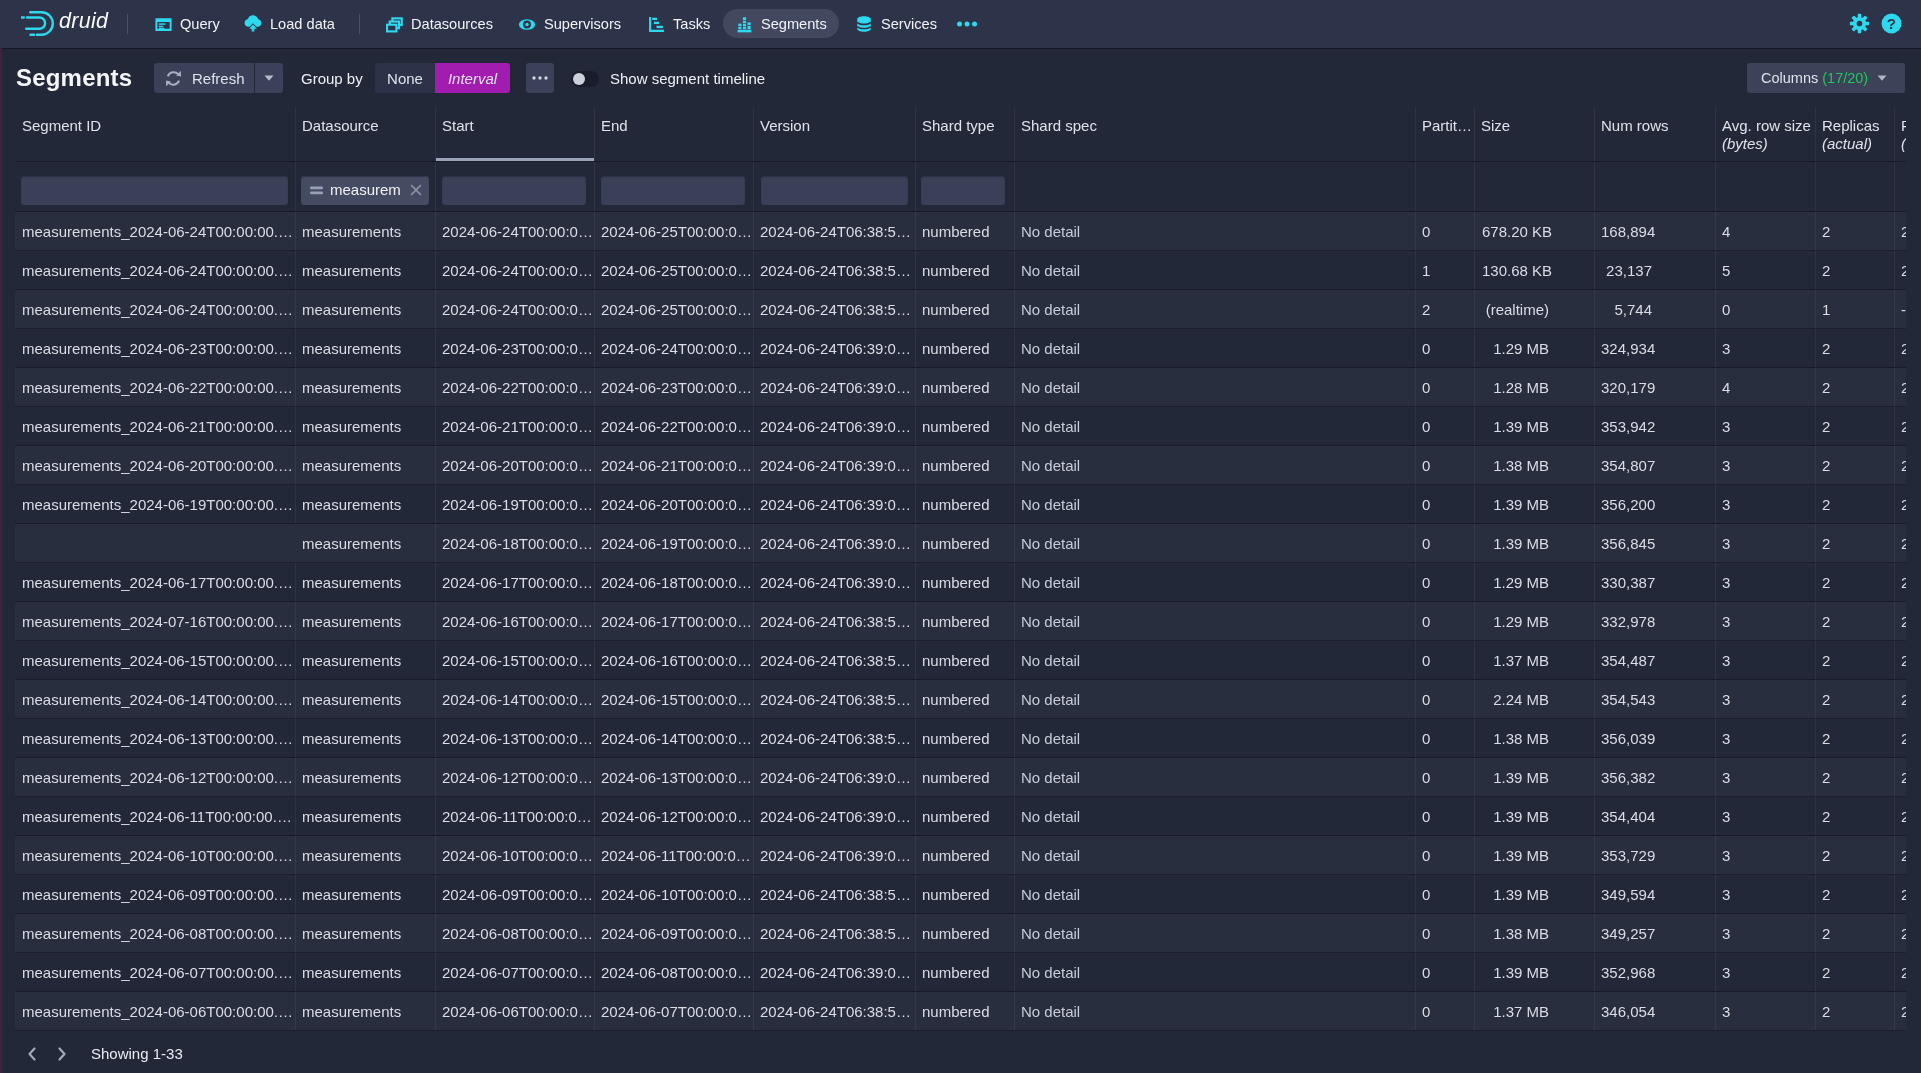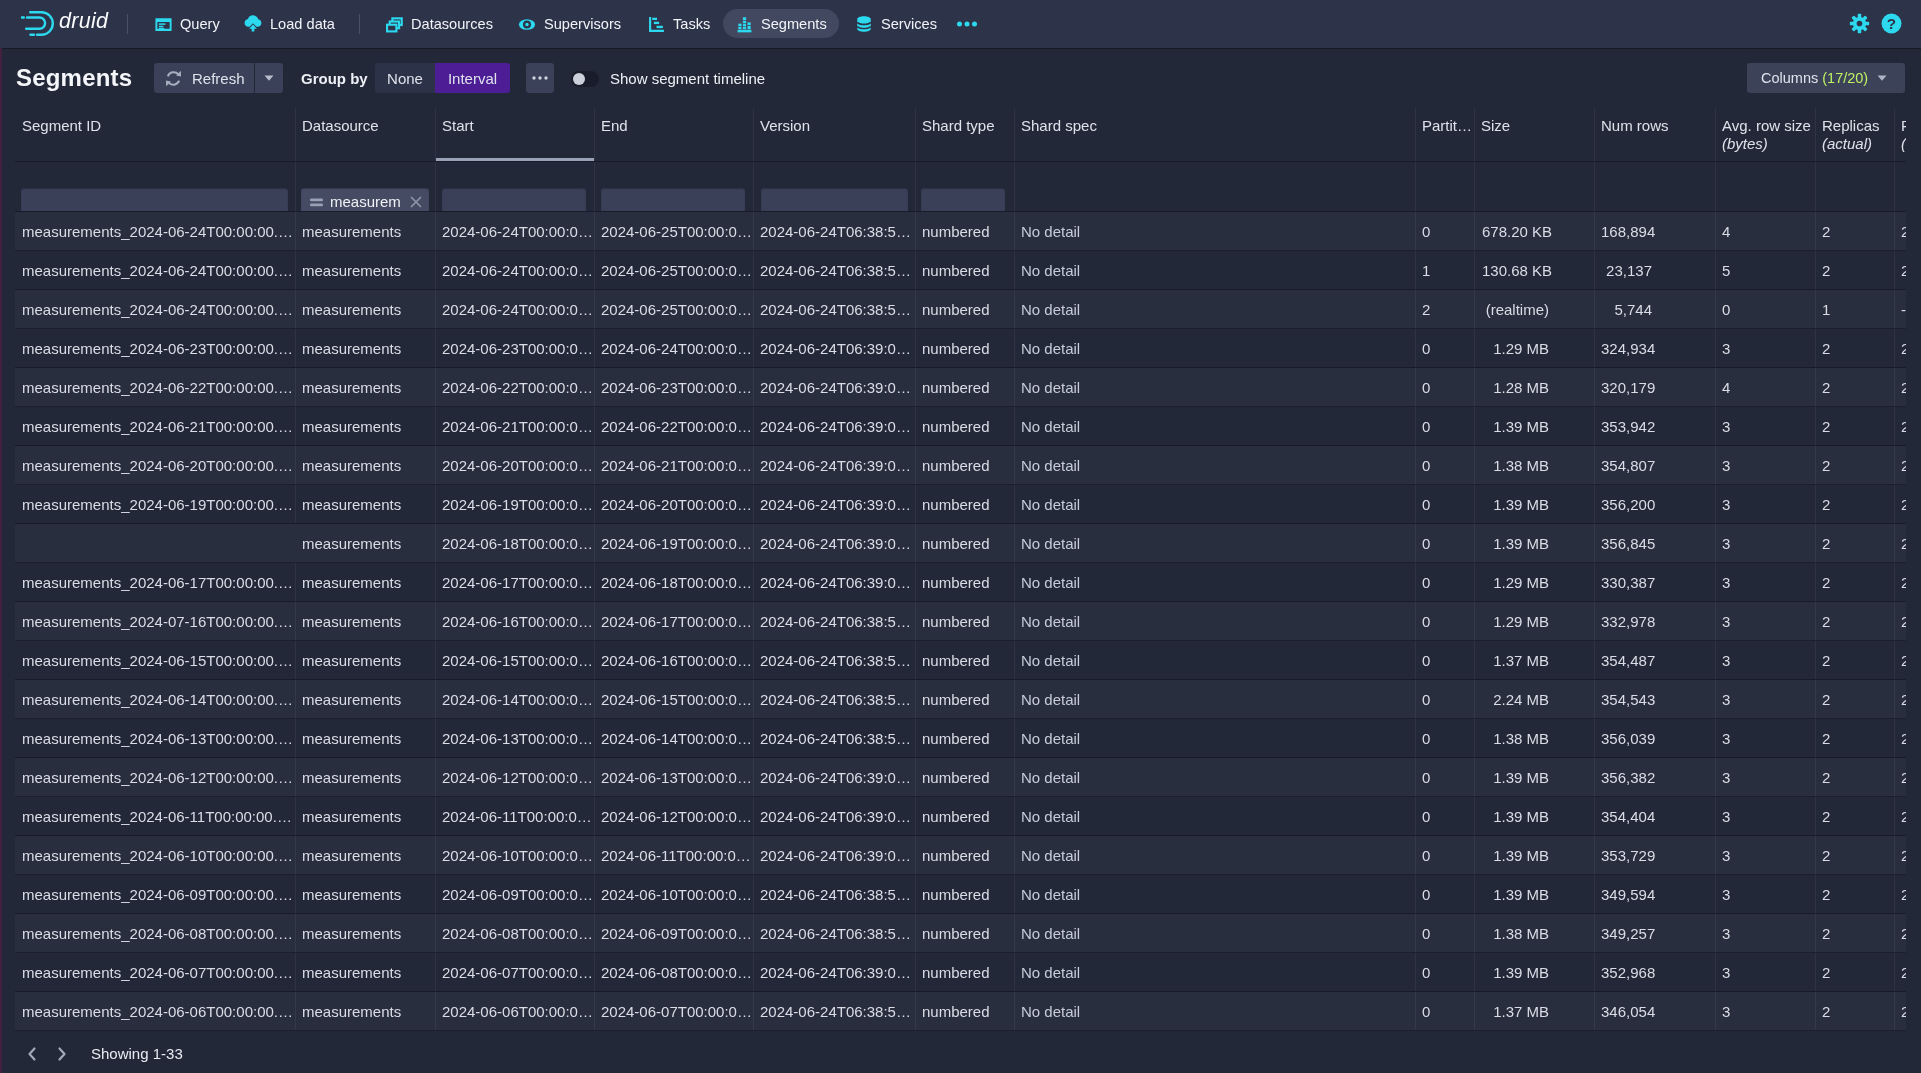--- a/index.html
+++ b/index.html
@@ -52,21 +52,21 @@
 .c8 { left:1401px; width:59px; }
 .c9 { left:1460px; width:120px; }
 .c10 { left:1580px; width:121px; }
 .c11 { left:1701px; width:100px; }
 .c12 { left:1801px; width:79px; }
 .c13 { left:1880px; width:86px; }
 .sortu { box-shadow:inset 0 -3px 0 #9aa2b8; }
 .drow .c1, .hrow .c1 { padding-left:7px; }
 .num9 { display:inline-block; width:67px; text-align:right; margin-left:1px; }
 .num10 { display:inline-block; width:51px; text-align:right; }
-.finput { position:absolute; top:26px; height:29px; border-radius:3px; background:#3a4057; box-shadow:inset 0 1px 1px rgba(16,20,32,0.35); }
+.finput { position:absolute; top:14px; height:29px; border-radius:3px; background:#3a4057; box-shadow:inset 0 1px 1px rgba(16,20,32,0.35); }
 
 #pager { position:absolute; left:0; top:0; width:1921px; height:1073px; pointer-events:none; }
 #showing { position:absolute; left:91px; top:1045px; font-size:15px; color:#e8ebf2; }
 </style>
 </head>
 <body>
 <div id="nav">
 
   <svg class="abs" style="left:21px;top:10px" width="36" height="27" viewBox="0 0 36 27">
     <g fill="none" stroke="#2cd9ee" stroke-width="2.4" stroke-linecap="round">
@@ -196,38 +196,38 @@
         <path d="M 1.1,15.2 L 0.9,9.9 L 5.6,10.8 Z"></path>
       </g>
     </svg>
     <span>Refresh</span>
   </div>
   <div class="btn" style="left:255px;width:28px;border-radius:0 3px 3px 0;">
     <svg width="10" height="6" viewBox="0 0 10 6">
         <path d="M0.5,0.5 h9 L5,5.8 z" fill="#b7bdcb"></path>
       </svg>
   </div>
-  <span class="lbl" style="left:301px;top:70px;font-weight:bold;">Group by</span>
+  <span class="lbl" style="left:301px;top:70px;">Group by</span>
   <div class="btn" style="left:375px;width:60px;border-radius:3px 0 0 3px;background:#2c3247;">None</div>
-  <div class="btn" style="left:435px;width:75px;border-radius:0 3px 3px 0;background:#4c1d95;">Interval</div>
+  <div class="btn" style="left:435px;width:75px;border-radius:0 3px 3px 0;background:#a21caf;font-style:italic;">Interval</div>
   <div class="btn" style="left:526px;width:28px;">
     <svg width="16" height="4" viewBox="0 0 16 4">
         <g fill="#ced3dd">
           <circle cx="2" cy="2" r="1.7"></circle>
           <circle cx="8" cy="2" r="1.7"></circle>
           <circle cx="14" cy="2" r="1.7"></circle>
         </g>
       </svg>
   </div>
   <div class="abs" style="left:571px;top:71px;width:28px;height:16px;border-radius:8px;background:#191d2b;">
     <div class="abs" style="left:2px;top:2px;width:12px;height:12px;border-radius:50%;background:#cbd0da;"></div>
   </div>
   <span class="lbl" style="left:610px;top:70px;">Show segment timeline</span>
   <div class="btn" style="left:1747px;width:158px;background:#3c4258;justify-content:flex-start;padding-left:14px;">
-    <span style="font-size:14.5px">Columns <span style="color:#bef264">(17/20)</span></span>
+    <span style="font-size:14.5px">Columns <span style="color:#22c55e">(17/20)</span></span>
     <svg width="10" height="6" viewBox="0 0 10 6" style="margin-left:9px">
         <path d="M0.5,0.5 h9 L5,5.8 z" fill="#aeb5c6"></path>
       </svg>
   </div>
 </div>
 <div id="tbl">
 <div class="hrow">
 <div class="cell c1">Segment ID</div>
 <div class="cell c2">Datasource</div>
 <div class="cell c3 sortu">Start</div>

